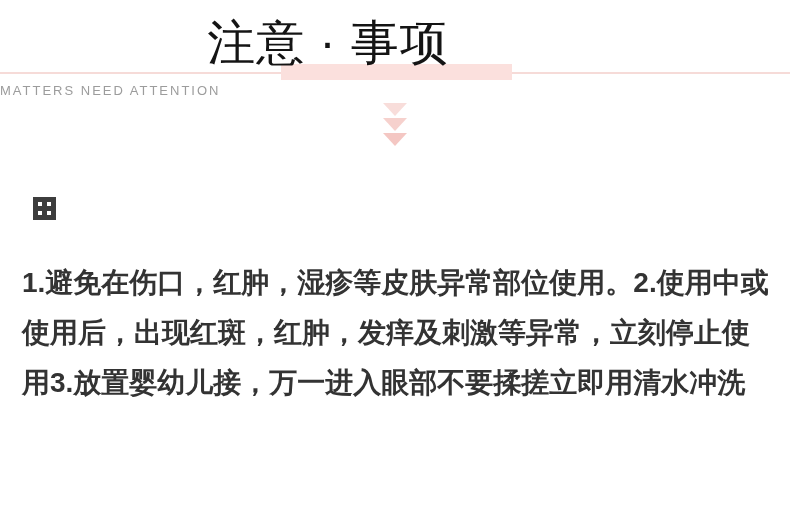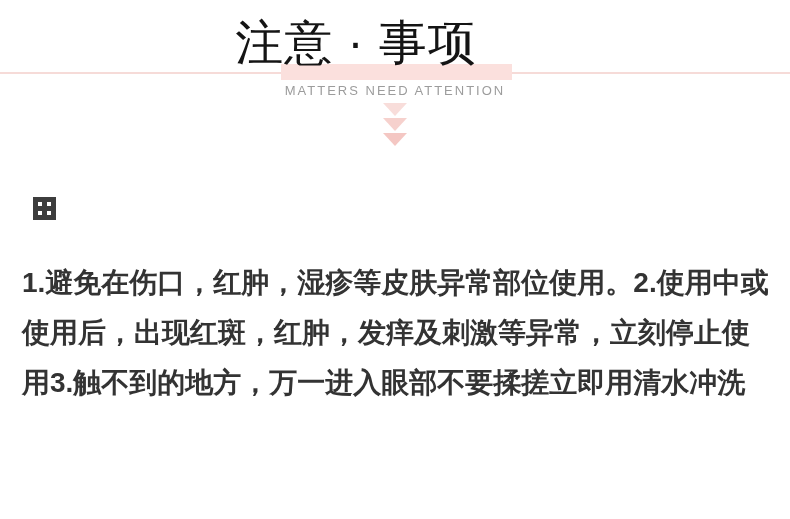--- a/index.html
+++ b/index.html
@@ -30,27 +30,25 @@
   .page-title {
     position: absolute;
     top: 14px; left: 0;
     width: 656px;
     text-align: center;
     font-size: 48px;
     line-height: 58px;
     color: #141414;
     letter-spacing: 1px;
     z-index: 2;
-    padding-left: 28px;
   }
   .page-subtitle {
     position: absolute;
     top: 83px; left: 0;
     width: 790px;
-    text-align: center;
     font-size: 13px;
     letter-spacing: 2px;
     color: #9c9c9c;
   }
   .chevrons {
     position: absolute;
     top: 103px; left: 0;
     width: 790px;
     display: flex;
     flex-direction: column;
@@ -116,14 +114,14 @@
   </div>
 </div>
 
 <div class="section-heading">
   <div class="grid-icon"></div>
 </div>
 
 <div class="notice-paragraph">
   <div class="notice-line">1.避免在伤口，红肿，湿疹等皮肤异常部位使用。2.使用中或</div>
   <div class="notice-line">使用后，出现红斑，红肿，发痒及刺激等异常，立刻停止使</div>
-  <div class="notice-line">用3.触不到的地方，万一进入眼部不要揉搓立即用清水冲洗</div>
+  <div class="notice-line">用3.放置婴幼儿接，万一进入眼部不要揉搓立即用清水冲洗</div>
 </div>
 
 </body></html>

